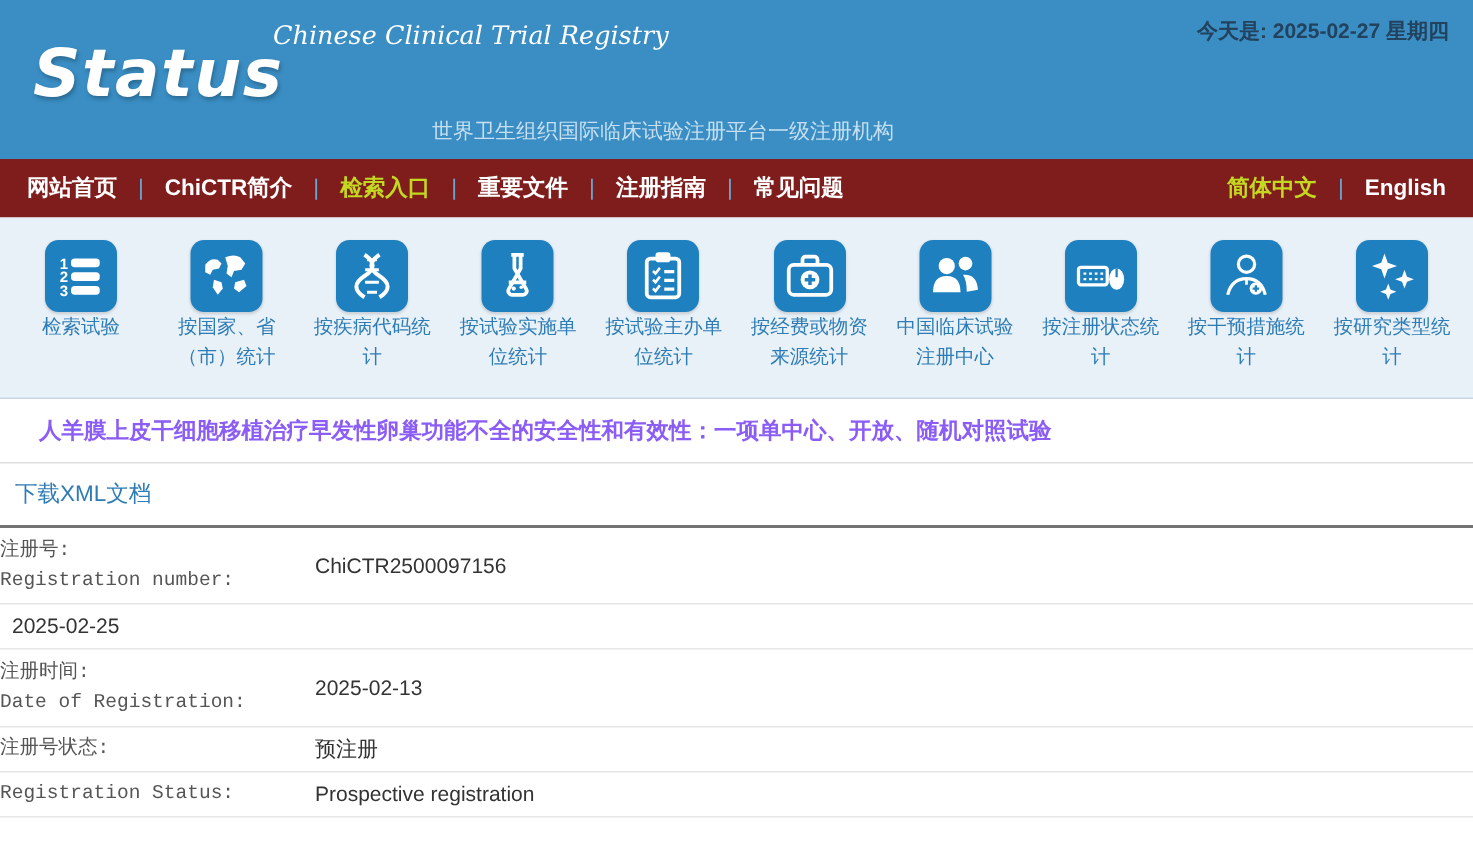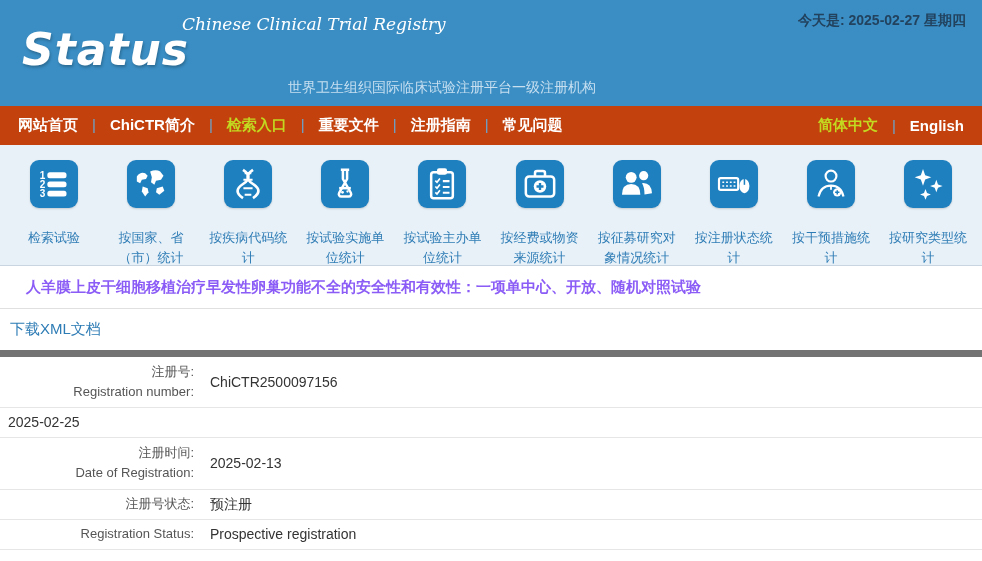--- a/index.html
+++ b/index.html
@@ -14,51 +14,51 @@
   .title-block { position:absolute; left:182px; top:13px; color:#fff; }
   .title-cn { font-size:30px; font-weight:bold; letter-spacing:3px;
     text-shadow:1px 2px 2px rgba(0,0,0,.3); }
   .title-en { font-size:17px; font-style:italic; margin-top:1px;
     font-family:"DejaVu Serif", serif; }
   .who-line { position:absolute; left:288px; top:79px; color:#c8dff0; font-size:14px; }
   .header-date { position:absolute; right:16px; top:12px; color:#22425e;
     font-size:14px; font-weight:bold; }
 
   
-  .nav { height: 39px; background:#c2410c; display:flex; align-items:center;
+  .nav { height: 39px; background:#7f1d1d; display:flex; align-items:center;
     padding:0 18px; font-size:15px; font-weight:bold; }
   .nav-left, .nav-right { display:flex; align-items:center; }
   .nav-right { margin-left:auto; }
   .nav-item { color:#fff; cursor:pointer; white-space:nowrap; }
   .nav-item.active { color:#c3d820; }
   .nav-left .nav-item + .nav-item::before,
   .nav-right .nav-item + .nav-item::before {
     content:"|"; color:#69a6d2; font-weight:normal; margin:0 14px; }
 
   
   .iconbar { height: 121px; background:#e8f1f8; border-bottom:1px solid #c9d6e2;
     display:flex; justify-content:space-between; padding:15px 10px 0; }
   .tool { width:88px; display:flex; flex-direction:column; align-items:center;
     cursor:pointer; }
   .tool-icon { width:48px; height:48px; background:#1f80c0; border-radius:9px;
     display:flex; align-items:center; justify-content:center; flex-shrink:0;
     box-shadow:0 1px 2px rgba(0,0,0,.15); }
   .tool-icon svg { width:40px; height:40px; }
-  .tool-label { margin-top:20px; font-size:13px; color:#2e7cb5; text-align:center;
+  .tool-label { margin-top:0; font-size:13px; color:#2e7cb5; text-align:center;
     line-height:1.5; }
 
   
   .trial-title { padding:12px 26px 11px; font-size:15px; font-weight:bold;
     color:#8b5cf6; border-bottom:1px solid #e0e0e0; }
-  .download-row { padding:11px 10px; border-bottom:7px solid #737373; }
+  .download-row { padding:11px 10px; border-bottom:2px solid #737373; }
   .download-link { color:#2e7cb5; font-size:15px; text-decoration:none; cursor:pointer; }
 
   .detail-row { display:flex; align-items:center; border-bottom:1px solid #e6e6e6; }
-  .detail-label { width:202px; flex-shrink:0; text-align:right; color:#555;
-    font-size:13px; padding:4px 8px 4px 0; line-height:1.55; }
+  .detail-label { width:202px; flex-shrink:0; text-align:left; color:#555;
+    font-size:13px; padding:4px 8px 4px 0; line-height:1.55;font-family:Liberation Mono, monospace; }
   .detail-label div:empty { display:none; }
   .detail-value { color:#333; font-size:14px; padding:4px 0 4px 8px; line-height:1.5; }
   .detail-row.tall .detail-label { padding-top:5px; padding-bottom:5px; }
 </style>
 </head>
 <body>
 
 <div class="header">
   <div class="logo">Status</div>
   <div class="title-block">
@@ -174,21 +174,21 @@
 
     <div class="tool">
       <div class="tool-icon">
         <svg viewBox="0 0 48 48" fill="#fff">
           <circle cx="17" cy="16" r="6.5"></circle>
           <path d="M6 37q0-13 11-13t11 13z"></path>
           <circle cx="32" cy="14" r="5.5"></circle>
           <path d="M30 23q11-1 12 12l-9 1.5q0-9-3-13.5z"></path>
         </svg>
       </div>
-      <div class="tool-label">按征募研究对象情况统计</div>
+      <div class="tool-label">中国临床试验注册中心</div>
     </div>
 
     <div class="tool">
       <div class="tool-icon">
         <svg viewBox="0 0 48 48">
           <rect x="6" y="17" width="23" height="14" rx="2" fill="none" stroke="#fff" stroke-width="2.6"></rect>
           <g stroke="#fff" stroke-width="1.8">
             <path d="M10 22h2.2M14.5 22h2.2M19 22h2.2M23.5 22h2.2M10 26.5h2.2M14.5 26.5h2.2M19 26.5h2.2M23.5 26.5h2.2"></path>
           </g>
           <ellipse cx="36.5" cy="26.5" rx="6" ry="8.5" fill="#fff"></ellipse>

